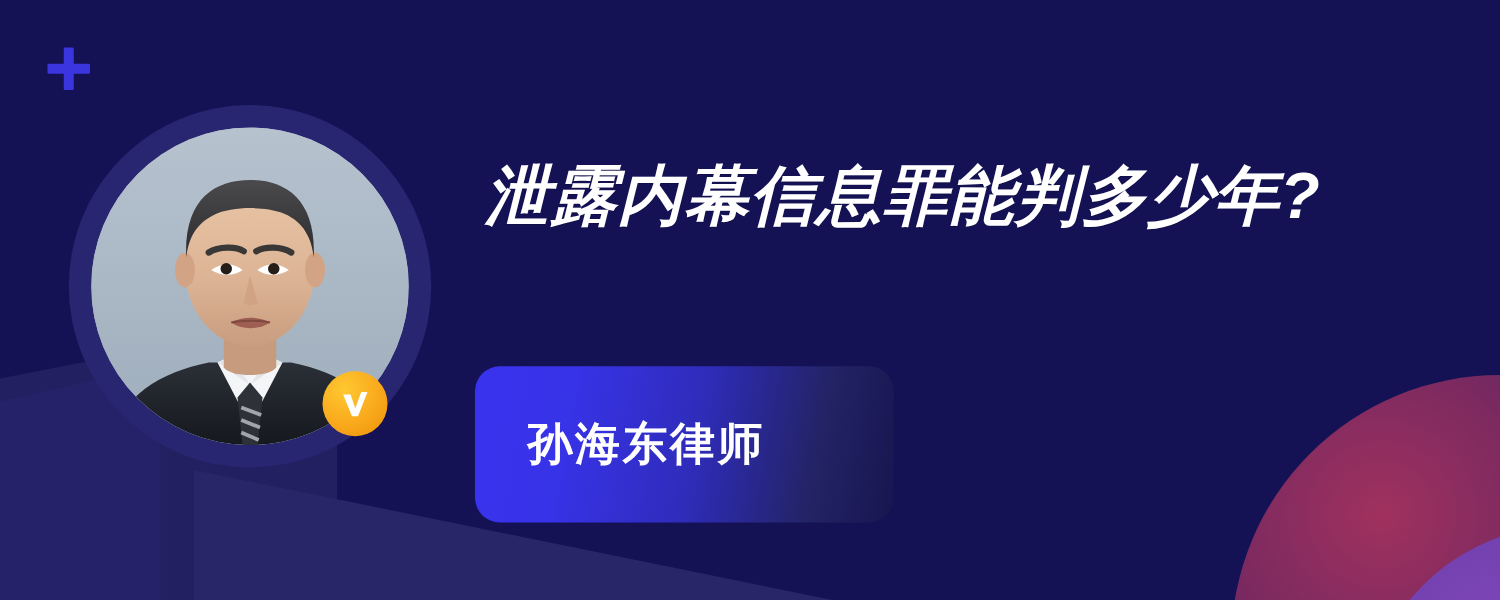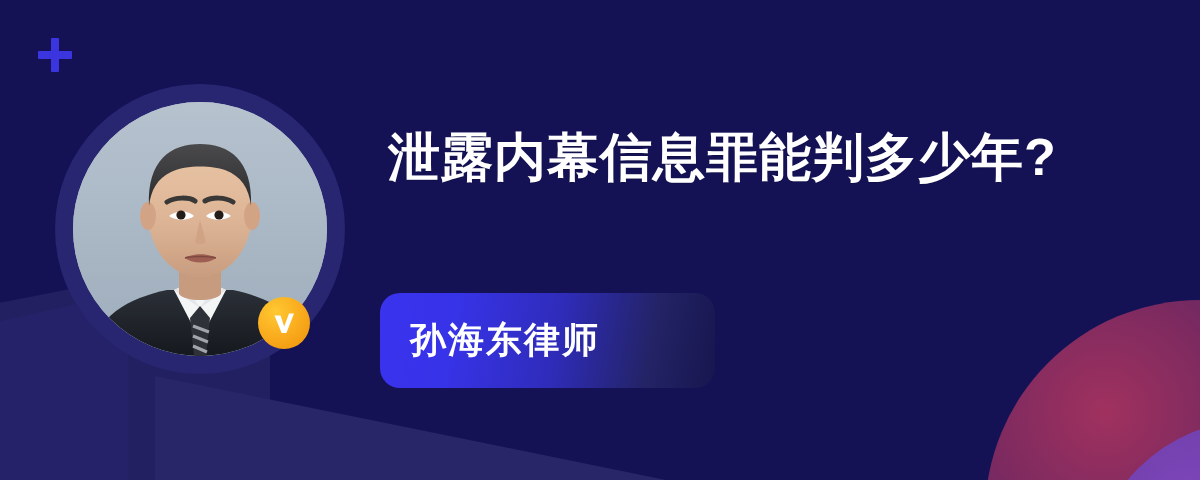--- a/index.html
+++ b/index.html
@@ -133,33 +133,34 @@
   }
   .headline {
     margin: 0;
     color: #ffffff;
     font-size: 52px;
     line-height: 78px;
     font-weight: bold;
     letter-spacing: 1px;
     white-space: pre-wrap;
     text-shadow: 0 1px 0 rgba(0,0,0,0.15);
+    font-style: italic;
   }
   .name-pill {
     position: absolute;
     left: -8px;
     top: 175px;
     width: 335px;
-    height: 95px;
+    height: 125px;
     border-radius: 20px;
     background: linear-gradient(100deg, #3a33ef 0%, #3733e8 22%, #2f2cbb 52%, #232366 80%, #17164f 100%);
     display: flex;
     align-items: center;
     box-sizing: border-box;
-    padding-left: 30px;
+    padding-left: 42px;
   }
   .name-pill-label {
     color: #ffffff;
     font-size: 36px;
     font-weight: bold;
     letter-spacing: 2px;
   }
 </style>
 </head>
 <body>

